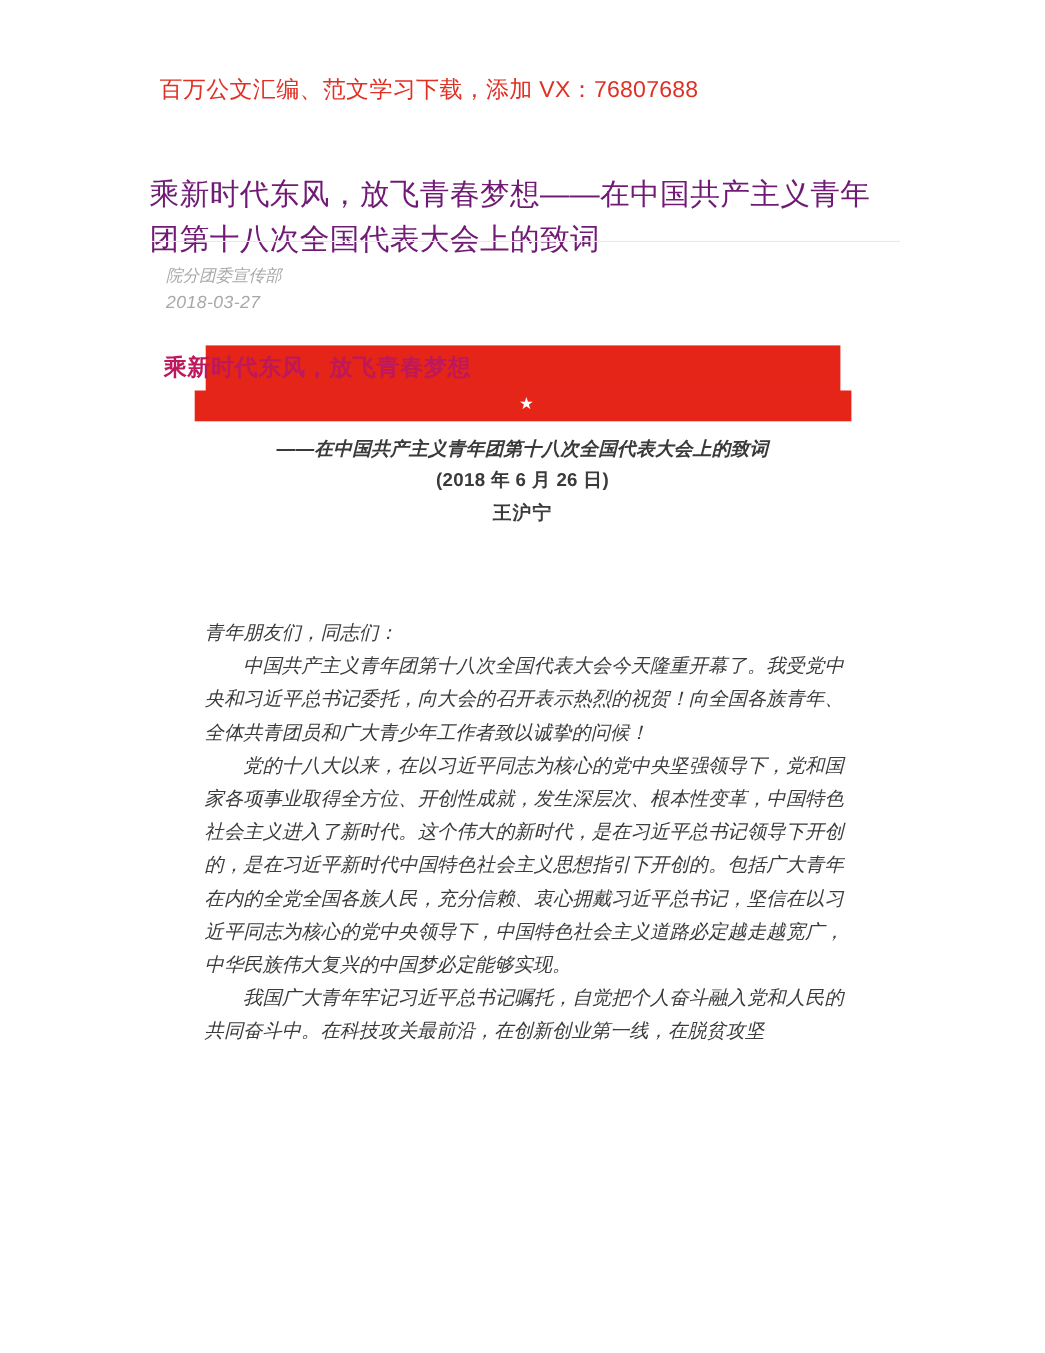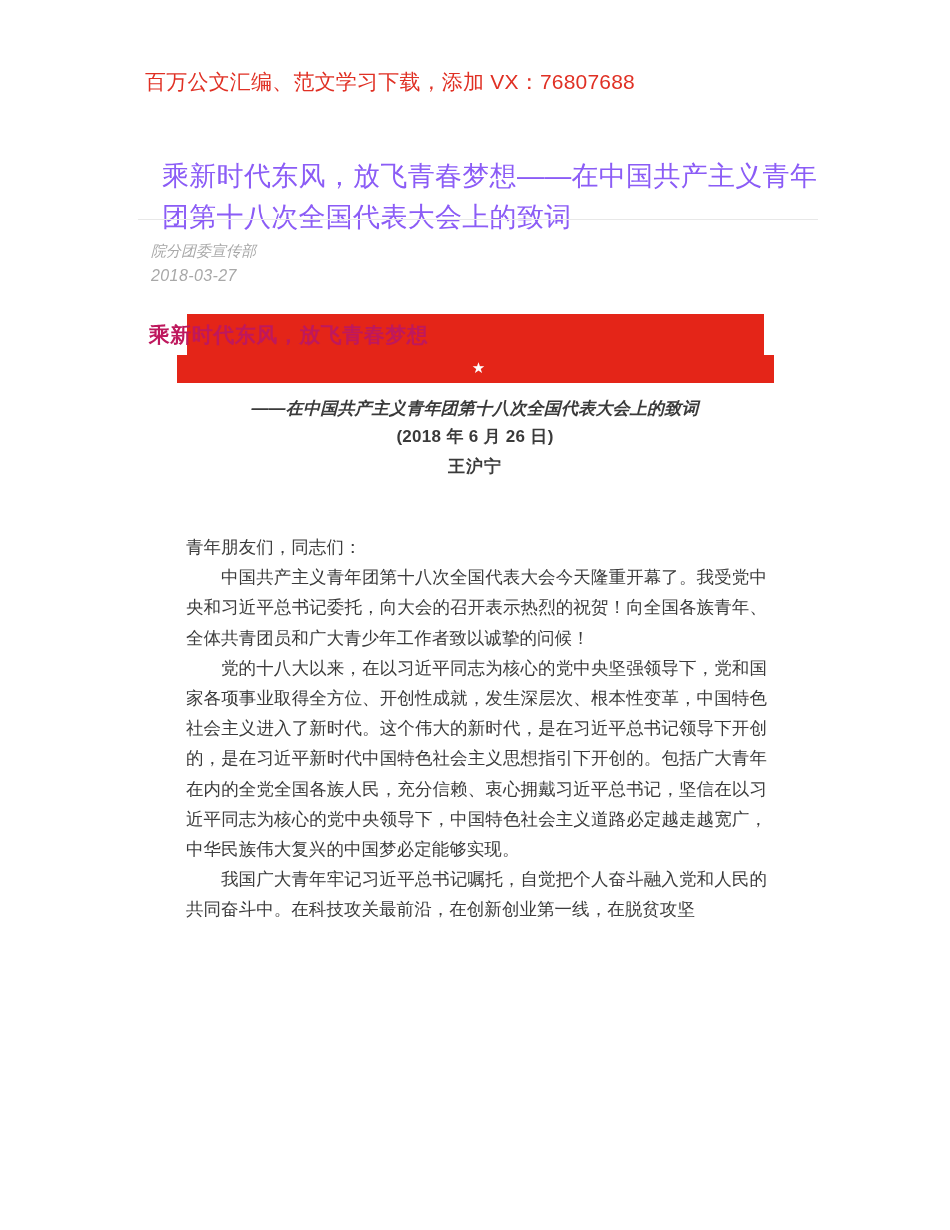--- a/index.html
+++ b/index.html
@@ -31,25 +31,25 @@
     font-size: 21px;
     line-height: 28px;
     letter-spacing: 0.2px;
     white-space: nowrap;
   }
 
   
   .article-title {
     position: absolute;
     top: 138px;
-    left: 162px;
+    left: 136px;
     width: 668px;
     font-size: 27px;
     line-height: 41px;
-    color: #8b5cf6;
+    color: #701a75;
     font-weight: normal;
     letter-spacing: 0.3px;
   }
   .meta-rule {
     position: absolute;
     top: 219px;
     left: 138px;
     width: 680px;
     height: 1px;
     background: #e8e8e8;
@@ -146,23 +146,24 @@
     font-size: 17px;
     font-weight: bold;
     line-height: 30px;
     letter-spacing: 1px;
     white-space: nowrap;
   }
 
   
   .body-copy {
     position: absolute;
-    top: 532px;
+    top: 560px;
     left: 186px;
     width: 581px;
+    font-style: italic;
   }
   .body-copy p {
     margin: 0;
     font-size: 17.5px;
     line-height: 30.2px;
     color: #3b3b3b;
     text-align: justify;
     text-justify: inter-ideograph;
     letter-spacing: 0.05px;
   }

